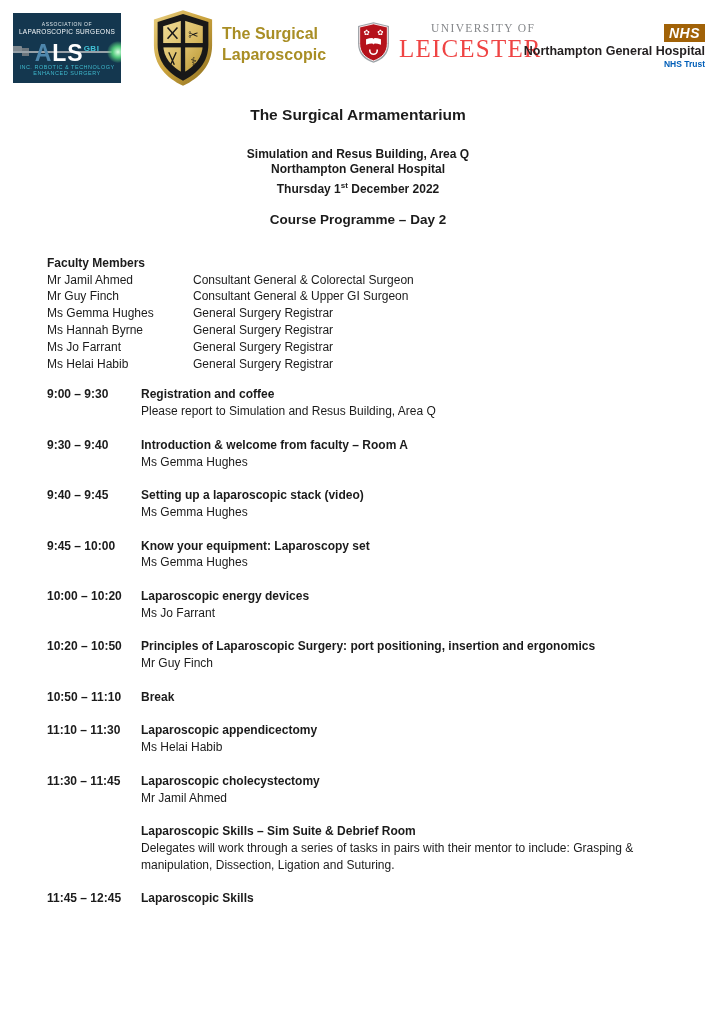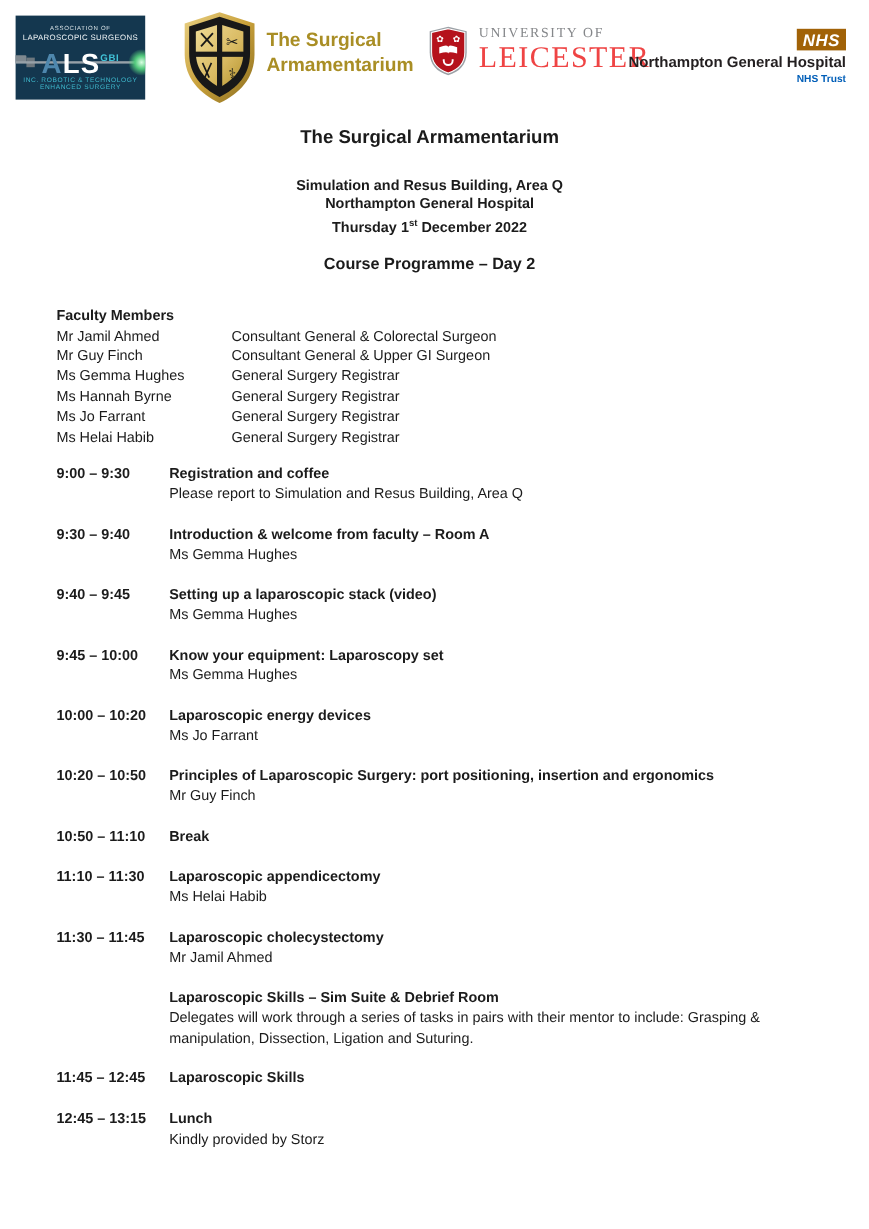--- a/index.html
+++ b/index.html
@@ -28,21 +28,21 @@
   .als-ls { color:#ffffff; }
   .als-gbi { color:#41c2d7; font-size:8px; font-weight:bold; vertical-align:10px; letter-spacing:.5px; }
   .als-line3, .als-line4 { color:#3fb9cd; font-size:5.5px; letter-spacing:.5px; }
 
   .logo-tsa-shield { position:absolute; left:152px; top:9px; }
   .logo-tsa-text { position:absolute; left:222px; top:23px; font-size:16px; font-weight:bold;
     color:#a98e25; line-height:21px; }
 
   .logo-uol { position:absolute; left:357px; top:21px; display:flex; align-items:center; }
   .uol-text { margin-left:9px; font-family:"Liberation Serif", serif; }
-  .uol-line1 { font-size:11.5px; color:#85878a; letter-spacing:1.4px; }
+  .uol-line1 { font-size:11.5px; color:#85878a; letter-spacing:1.4px;margin-left:32px; }
   .uol-line2 { font-size:25px; color:#ef4444; letter-spacing:1.2px; margin-top:1px; }
 
   .logo-nhs { position:absolute; right:19px; top:24px; text-align:right; }
   .nhs-box { display:inline-block; background:#a16207; color:#ffffff; font-weight:bold;
     font-style:italic; font-size:14px; line-height:18px; padding:0 5px; letter-spacing:.5px; }
   .nhs-hospital { font-size:12.5px; font-weight:bold; color:#231f20; margin-top:2px; white-space:nowrap; }
   .nhs-trust { font-size:8.5px; font-weight:bold; color:#005eb8; margin-top:1px; }
 
   
   .content { position:absolute; left:47px; top:106px; width:622px; font-size:12px; line-height:16.8px; }
@@ -106,21 +106,21 @@
       </g>
       <text x="67" y="49" font-size="20" text-anchor="middle" fill="#181818" font-family="DejaVu Sans">✂</text>
       <g stroke="#181818" stroke-width="2.2" fill="none">
         <path d="M27 70 L36 90 M39 70 L30 90"></path>
       </g>
       <text x="67" y="92" font-size="20" text-anchor="middle" fill="#181818" font-family="DejaVu Sans">⚕</text>
     </svg>
   </div>
   <div class="logo-tsa-text">
     <div>The Surgical</div>
-    <div>Armamentarium</div>
+    <div>Laparoscopic</div>
   </div>
 
   <div class="logo-uol">
     <svg width="33" height="43" viewBox="0 0 62 80">
       <path d="M31 2 L60 9 V42 C60 62 48 73 31 78 C14 73 2 62 2 42 V9 Z" fill="#9ba1a6"></path>
       <path d="M31 5 L57 11 V42 C57 59 46 69.5 31 74.5 C16 69.5 5 59 5 42 V11 Z" fill="#b5121b" stroke="#ffffff" stroke-width="1.6"></path>
       <text x="18" y="26" font-size="14" text-anchor="middle" fill="#ffffff" font-family="DejaVu Sans">✿</text>
       <text x="44" y="26" font-size="14" text-anchor="middle" fill="#ffffff" font-family="DejaVu Sans">✿</text>
       <path d="M17 34 Q31 29 31 34 Q31 29 45 34 L45 44 Q31 40 31 44 Q31 40 17 44 Z" fill="#ffffff"></path>
       <path d="M24 55 a7 7 0 0 0 14 0 v-2 m-14 2 v-2" stroke="#ffffff" stroke-width="3" fill="none"></path>
@@ -268,23 +268,16 @@
         </div>
 
         <div class="schedule-item">
           <div class="schedule-time">11:45 – 12:45</div>
           <div class="schedule-body">
             <div class="schedule-title">Laparoscopic Skills</div>
 
           </div>
         </div>
 
-        <div class="schedule-item">
-          <div class="schedule-time">12:45 – 13:15</div>
-          <div class="schedule-body">
-            <div class="schedule-title">Lunch</div>
-            <div class="schedule-detail">Kindly provided by Storz</div>
-          </div>
-        </div>
       </div>
 
   </div>
 </div>
 
 </body></html>

